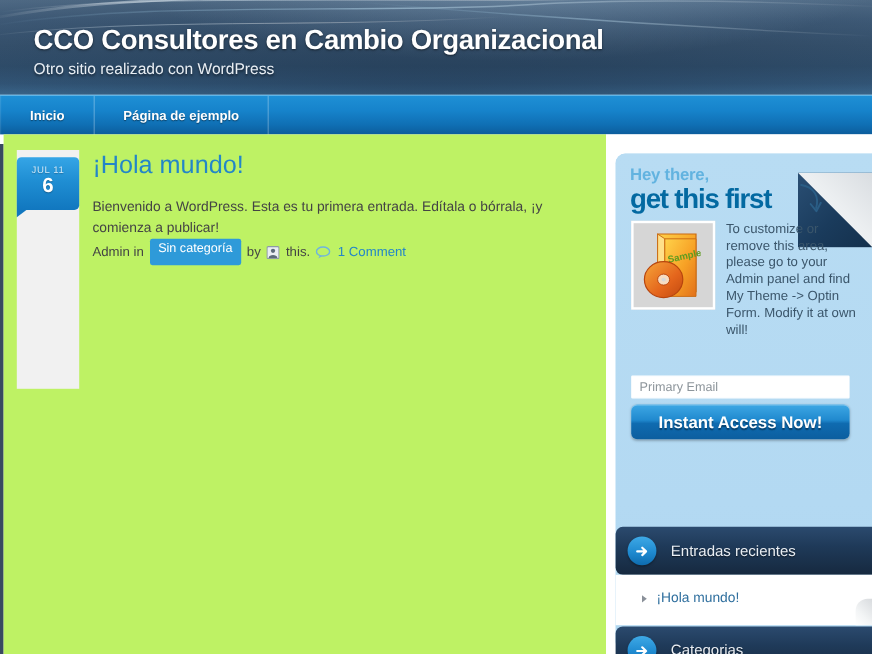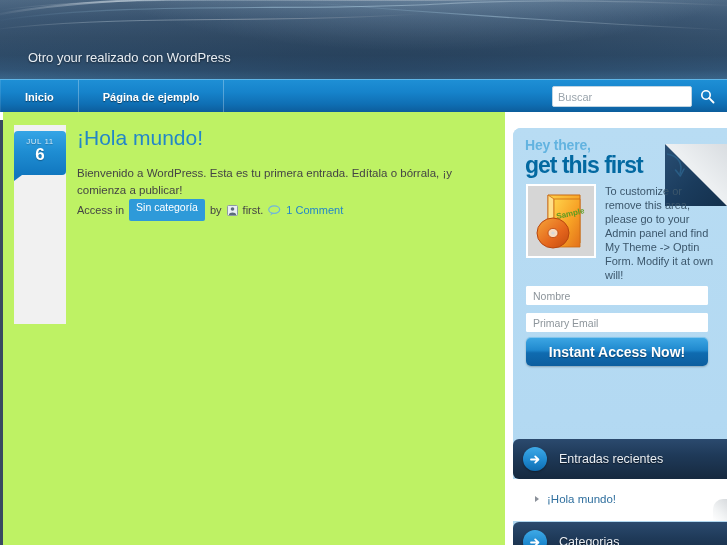--- a/index.html
+++ b/index.html
@@ -432,65 +432,57 @@
           <stop offset="100%" stop-color="#ffffff" stop-opacity="0"></stop>
         </linearGradient>
       </defs>
       <path d="M-10,16 C130,-12 330,2 470,-6 C560,-11 660,-6 740,-2" fill="none" stroke="url(#sw1)" stroke-width="2.2"></path>
       <path d="M-10,22 C120,0 300,12 440,4 C540,-2 660,2 740,6" fill="none" stroke="url(#sw2)" stroke-width="1.2"></path>
       <path d="M0,10 C140,-8 300,6 727,-4" fill="none" stroke="url(#sw1)" stroke-width="0.9" opacity="0.7"></path>
       <path d="M300,2 C420,12 560,22 727,30" fill="none" stroke="url(#sw2)" stroke-width="1.1" opacity="0.8"></path>
       <path d="M-10,30 C120,14 260,24 420,14" fill="none" stroke="url(#sw1)" stroke-width="0.8" opacity="0.55"></path>
     </svg>
     <div class="hdr-vignette"></div>
-    <div class="site-desc">Otro your realizado con WordPress</div>
+    <div class="site-title">CCO Consultores en Cambio Organizacional</div>
+    <div class="site-desc">Otro sitio realizado con WordPress</div>
   </div>
 
   <div class="nav-bar">
     <div class="nav-menu">
       <div class="nav-item">Inicio</div>
       <div class="nav-item">Página de ejemplo</div>
     </div>
 
-    <div class="search-wrap">
-      <input class="search-input" type="text" placeholder="Buscar" style="">
-      <button class="search-btn">
-        <svg width="15" height="15" viewBox="0 0 15 15">
-          <circle cx="6" cy="6" r="4.2" fill="none" stroke="#ffffff" stroke-width="1.6"></circle>
-          <line x1="9.2" y1="9.2" x2="13.5" y2="13.5" stroke="#ffffff" stroke-width="1.9" stroke-linecap="round"></line>
-        </svg>
-      </button>
-    </div>
   </div>
 
   <div class="content-col">
     <article class="post">
 
       <div class="post-date-col"></div>
       <div class="date-badge">
         <span class="date-month">JUL 11</span>
         <span class="date-day">6</span>
       </div>
 
       <div class="post-body">
         <h1 class="post-title">¡Hola mundo!</h1>
         <p class="post-excerpt">Bienvenido a WordPress. Esta es tu primera entrada. Edítala o bórrala, ¡y comienza a publicar!</p>
 
         <div class="post-meta">
-          <span class="meta-plain">Access in</span>
+          <span class="meta-plain">Admin in</span>
           <span class="cat-pill">Sin categoría</span>
           <span class="meta-plain">by</span>
           <span class="meta-author-icon">
             <svg width="11" height="11" viewBox="0 0 11 11">
               <rect x="0.5" y="0.5" width="10" height="10" rx="1" fill="#e9eef3" stroke="#8d9aa6" stroke-width="1"></rect>
               <circle cx="5.5" cy="4" r="1.8" fill="#5b6b7a"></circle>
               <path d="M1.8,10 C2.3,6.8 8.7,6.8 9.2,10 Z" fill="#5b6b7a"></path>
             </svg>
           </span>
-          <span class="meta-plain">first.</span>
+          <span class="meta-plain">this.</span>
           <span class="meta-comment-icon">
             <svg width="13" height="11" viewBox="0 0 13 11">
               <ellipse cx="6.2" cy="4.6" rx="5.5" ry="3.8" fill="none" stroke="#6fb4de" stroke-width="1.2"></ellipse>
               <path d="M3.6,7.8 L2.2,10.4 L5.4,8.5 Z" fill="#6fb4de"></path>
             </svg>
           </span>
           <span class="meta-link">1 Comment</span>
         </div>
       </div>
 
@@ -535,21 +527,20 @@
           <path d="M24,10 L50,10 L50,58 L24,58 Z" fill="url(#boxg)" stroke="#c96b13" stroke-width="0.8"></path>
           <text x="27" y="30" font-family="Liberation Sans, sans-serif" font-size="8" fill="#5f9c20" font-weight="bold" transform="rotate(-12 27 30)">Sample</text>
           <ellipse cx="23" cy="44" rx="16" ry="15" fill="url(#cdg)" stroke="#b8450e" stroke-width="1"></ellipse>
           <ellipse cx="23" cy="44" rx="5" ry="4.6" fill="#f7dcc2" stroke="#b8450e" stroke-width="0.8"></ellipse>
           <ellipse cx="23" cy="44" rx="1.8" ry="1.6" fill="#d8d8d8"></ellipse>
         </svg>
       </div>
 
       <div class="optin-copy">To customize or remove this area, please go to your Admin panel and find My Theme -&gt; Optin Form. Modify it at own will!</div>
 
-      <input id="field-name" class="optin-field" type="text" placeholder="Nombre" style="">
       <input id="field-email" class="optin-field" type="text" placeholder="Primary Email" style="">
 
       <button class="optin-submit">Instant Access Now!</button>
     </section>
 
     <section class="widget" id="widget-recent">
       <div class="widget-head">
         <span class="widget-bullet">
           <svg width="13" height="13" viewBox="0 0 13 13">
             <path d="M2,6.5 L9,6.5 M6.2,3.4 L9.4,6.5 L6.2,9.6" fill="none" stroke="#ffffff" stroke-width="1.8" stroke-linecap="round" stroke-linejoin="round"></path>

